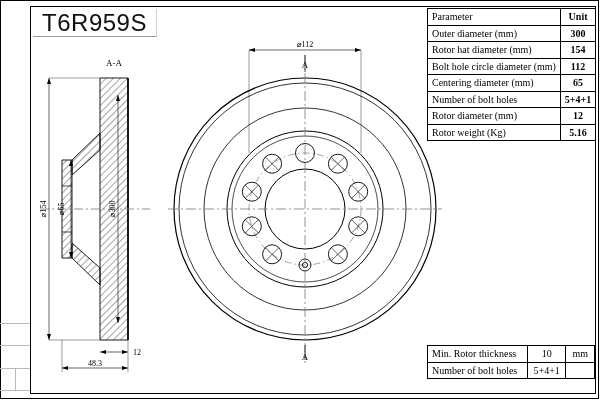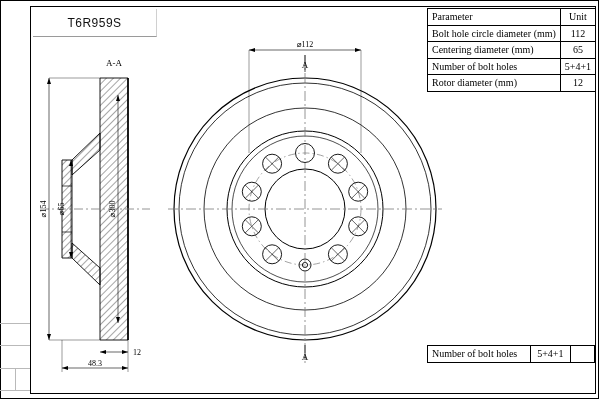--- a/index.html
+++ b/index.html
@@ -54,21 +54,21 @@
     background: #fff;
     display: flex;
     align-items: center;
     justify-content: center;
     box-sizing: border-box;
     border-bottom: 1px solid #9a9a9a;
     border-right: 1px solid #d0d0d0;
   }
   .title-text {
     font-family: "Liberation Sans", sans-serif;
-    font-size: 12px;
+    font-size: 24px;
     letter-spacing: 0.5px;
     color: #111;
     white-space: nowrap;
   }
 
   
   table.spec {
     position: absolute;
     border-collapse: collapse;
     background: #fff;
@@ -88,21 +88,21 @@
   table.spec td.val {
     text-align: center;
   }
 
   #main-spec-table {
     left: 427px;
     top: 8px;
     width: 168px;
   }
   #main-spec-table td.pname { width: 116px; text-align: left; }
-  #main-spec-table td.pval  { width: 44px; }
+  #main-spec-table td.pval  { width: 44px; font-weight: bold; }
 
   #summary-table {
     left: 427px;
     top: 345px;
     width: 168px;
   }
   #summary-table td.sname { width: 100px; text-align: left; }
   #summary-table td.sval  { width: 34px; text-align: center; }
   #summary-table td.sunit { width: 26px; text-align: center; }
 
@@ -283,40 +283,57 @@
     </g>
   </svg>
 
   <table class="spec" id="main-spec-table">
     <tbody>
       <tr>
         <td class="pname hdr">Parameter</td>
         <td class="pval hdr">Unit</td>
       </tr>
       <tr>
+        <td class="pname">Outer diameter (mm)</td>
+        <td class="pval val">300</td>
+      </tr>
+      <tr>
+        <td class="pname">Rotor hat diameter (mm)</td>
+        <td class="pval val">154</td>
+      </tr>
+      <tr>
         <td class="pname">Bolt hole circle diameter (mm)</td>
         <td class="pval val">112</td>
       </tr>
       <tr>
         <td class="pname">Centering diameter (mm)</td>
         <td class="pval val">65</td>
       </tr>
       <tr>
         <td class="pname">Number of bolt holes</td>
         <td class="pval val">5+4+1</td>
       </tr>
       <tr>
         <td class="pname">Rotor diameter (mm)</td>
         <td class="pval val">12</td>
       </tr>
+      <tr>
+        <td class="pname">Rotor weight (Kg)</td>
+        <td class="pval val">5.16</td>
+      </tr>
     </tbody>
   </table>
 
   <table class="spec" id="summary-table">
     <tbody>
+      <tr>
+        <td class="sname">Min. Rotor thickness</td>
+        <td class="sval">10</td>
+        <td class="sunit">mm</td>
+      </tr>
       <tr>
         <td class="sname">Number of bolt holes</td>
         <td class="sval">5+4+1</td>
         <td class="sunit"></td>
       </tr>
     </tbody>
   </table>
 
 </div>
 

